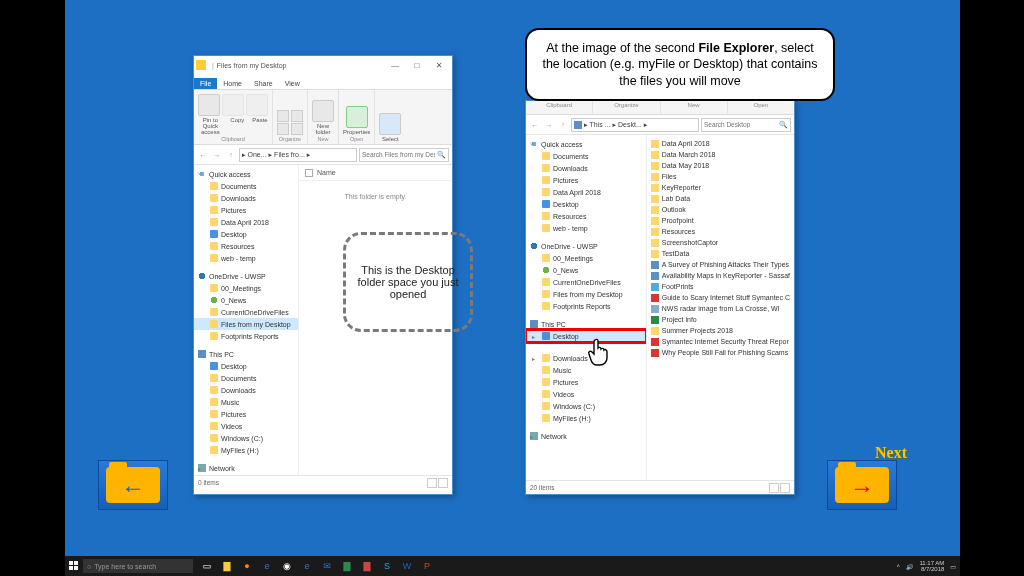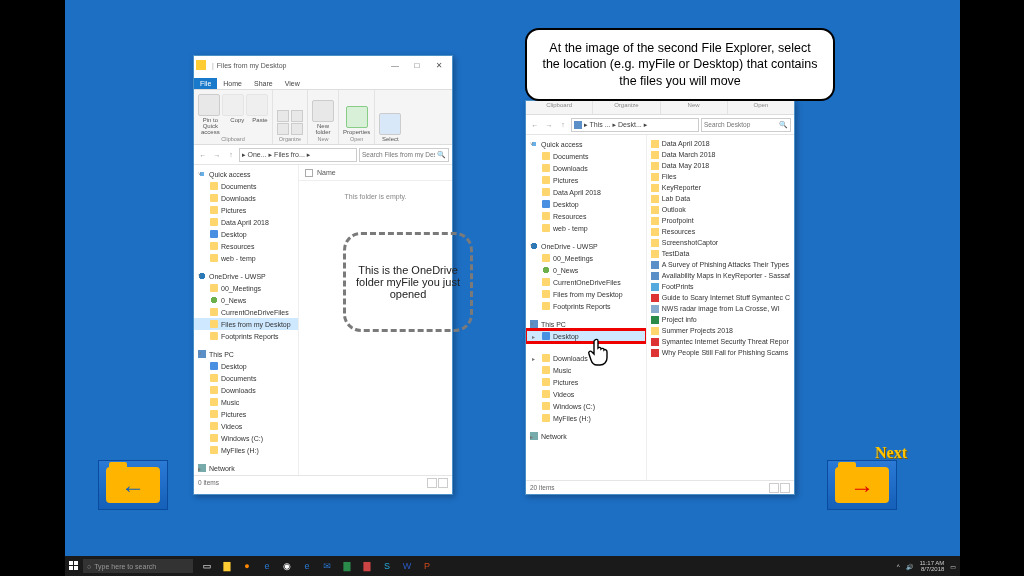--- a/index.html
+++ b/index.html
@@ -78,21 +78,21 @@
   .ficon.pdf { background:#d33; }
   .ficon.web { background:#5ad; }
   .ficon.xls { background:#2a8a4a; }
 
   .status { height: 14px; border-top:1px solid #e5e5e5; font-size:6.5px; color:#666; display:flex; align-items:center; padding:0 4px; }
   .status .vbtns { margin-left:auto; display:flex; gap:1px; }
   .vbtn { width:10px; height:10px; border:1px solid #ccc; }
 
   
   .instr { position:absolute; left:460px; top:28px; width:310px; background:#fff; border:2.5px solid #000; border-radius:14px; padding:10px 14px; font-size:12.5px; text-align:center; line-height:1.3; }
-  .instr b { font-weight:normal;margin-top:28px; }
+  .instr b { font-weight:bold;margin-top:28px; }
   .dashed { position:absolute; left:278px; top:232px; width:130px; height:100px; border:3px dashed #7a7a7a; border-radius:18px; display:flex; align-items:center; justify-content:center; text-align:center; font-size:11px; padding:8px; color:#222; }
   .cursor { position:absolute; left:522px; top:338px; z-index:20; }
 
   .navfolder { position:absolute; width:70px; height:50px; border:1.5px solid #0a4b9e; background:linear-gradient(#2a7ad6,#1560b8); display:flex; align-items:center; justify-content:center; }
   .navfolder.prev { left:33px; top:460px; }
   .navfolder.next { left:762px; top:460px; }
   .nf-body { width:54px; height:36px; background:#ffb400; border-radius:4px; position:relative; }
   .nf-body::before { content:""; position:absolute; top:-5px; left:3px; width:18px; height:6px; background:#ffb400; border-radius:2px 2px 0 0; }
   .nf-arrow { position:absolute; top:50%; left:50%; transform:translate(-50%,-50%); font-size:24px; font-weight:bold; }
   .prev .nf-arrow { color:#1560b8; }
@@ -523,21 +523,21 @@
           <div class="vbtn"></div>
         </div>
     </div>
   </div>
 
   <div class="instr">
     <span>At the image of the second </span><b>File Explorer</b><span>, select the location (e.g. myFile or Desktop) that contains the files you will move</span>
   </div>
 
   <div class="dashed">
-    <span>This is the OneDrive folder myFile you just opened</span>
+    <span>This is the Desktop folder space you just opened</span>
   </div>
 
   <svg class="cursor" width="24" height="28">
     <path d="M8 2 C9 1 11 1 11 3 L11 10 C12 9 14 9 14 11 C15 10 17 10 17 12 C18 11 20 12 20 14 L20 20 C20 24 17 27 13 27 L10 27 C7 27 5 25 4 22 L2 16 C1 14 3 12 5 14 L7 16 L7 4 C7 2 8 2 8 2 Z" fill="#fff" stroke="#000" stroke-width="1.4"></path>
   </svg>
 
   <div class="next-label">Next</div>
   <div class="navfolder prev">
     <div class="nf-body">
         <span class="nf-arrow">←</span>

